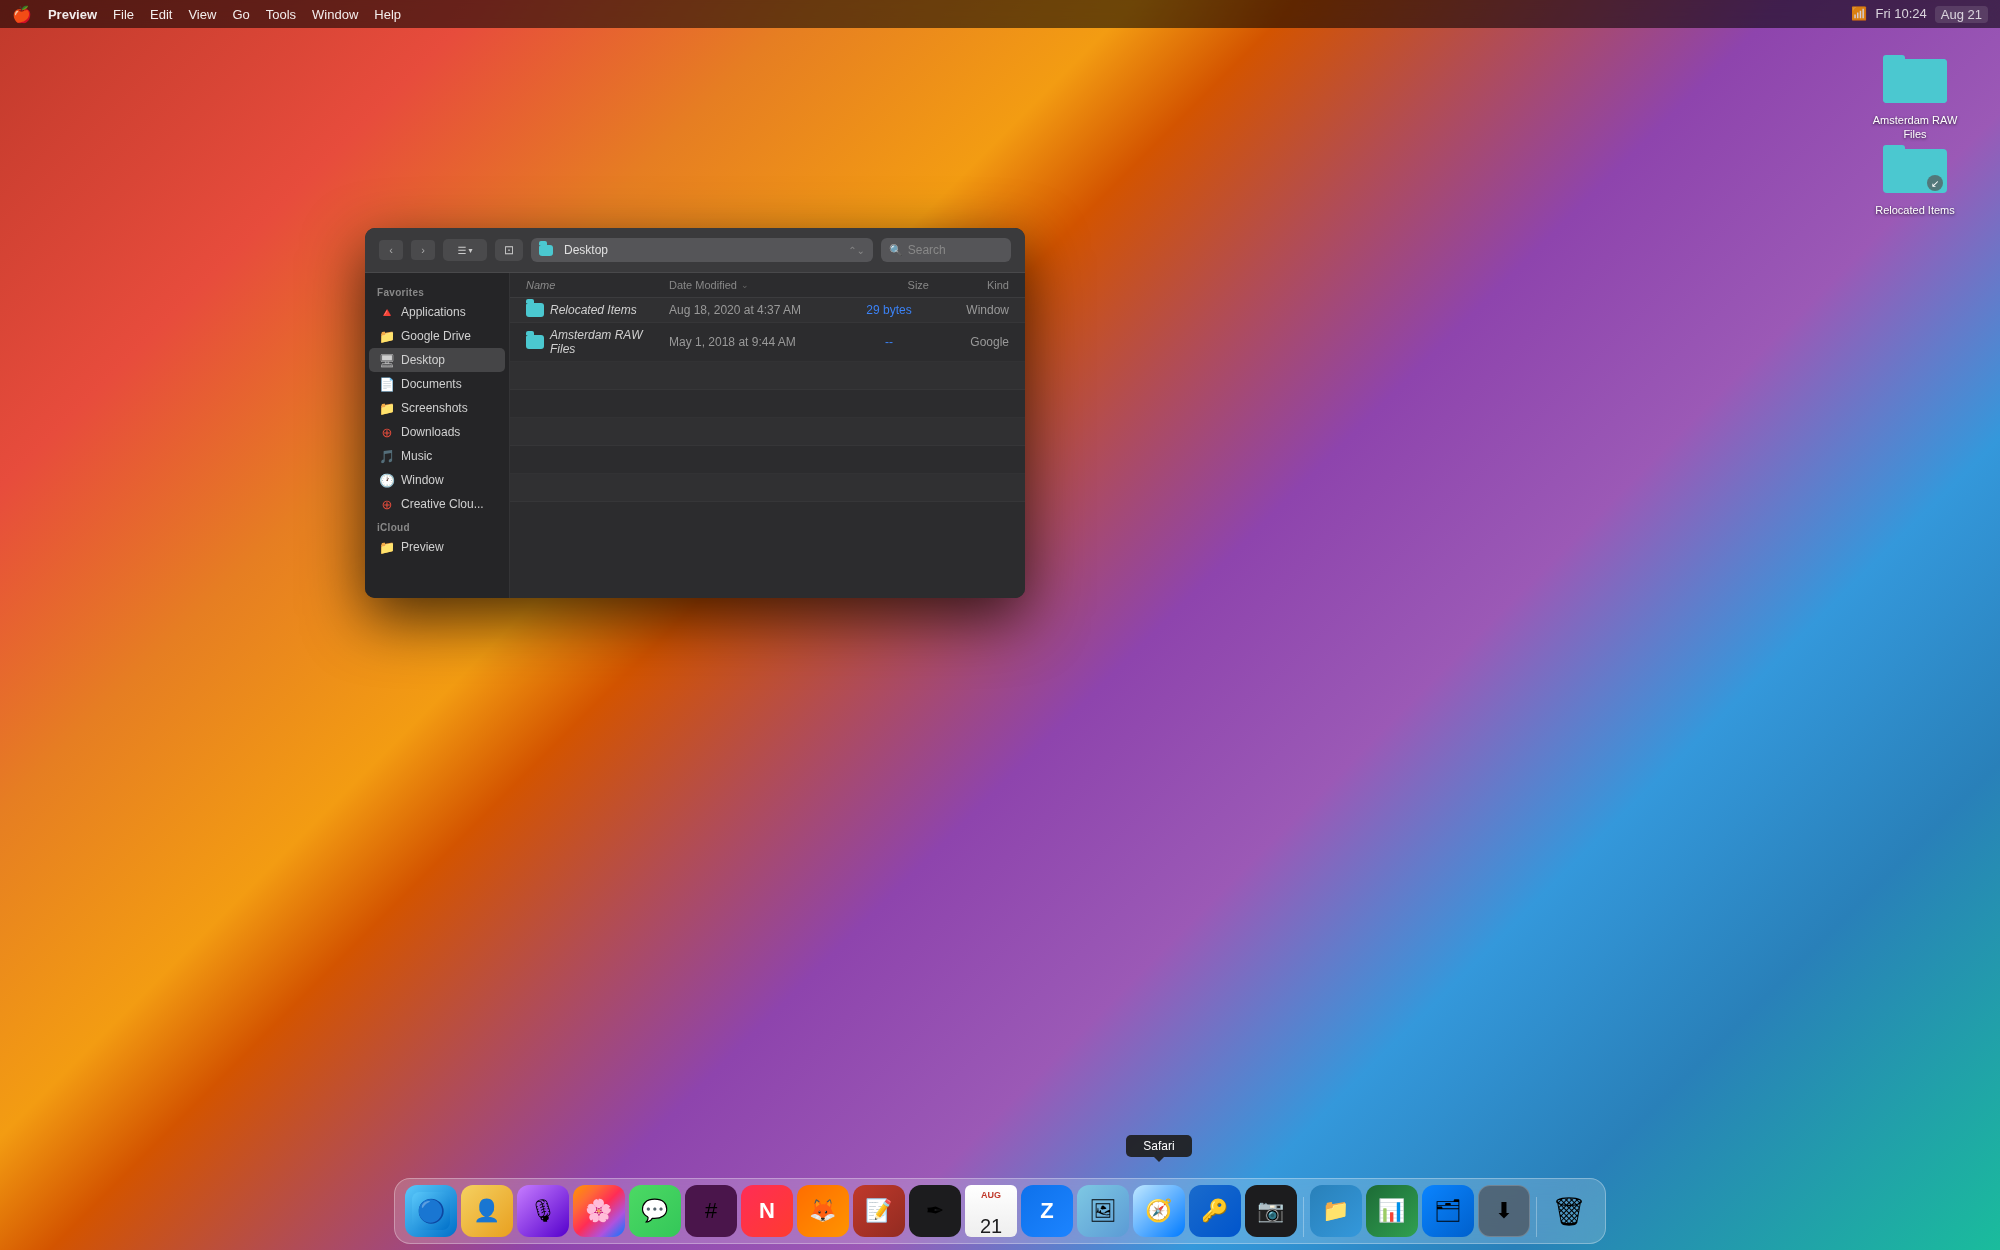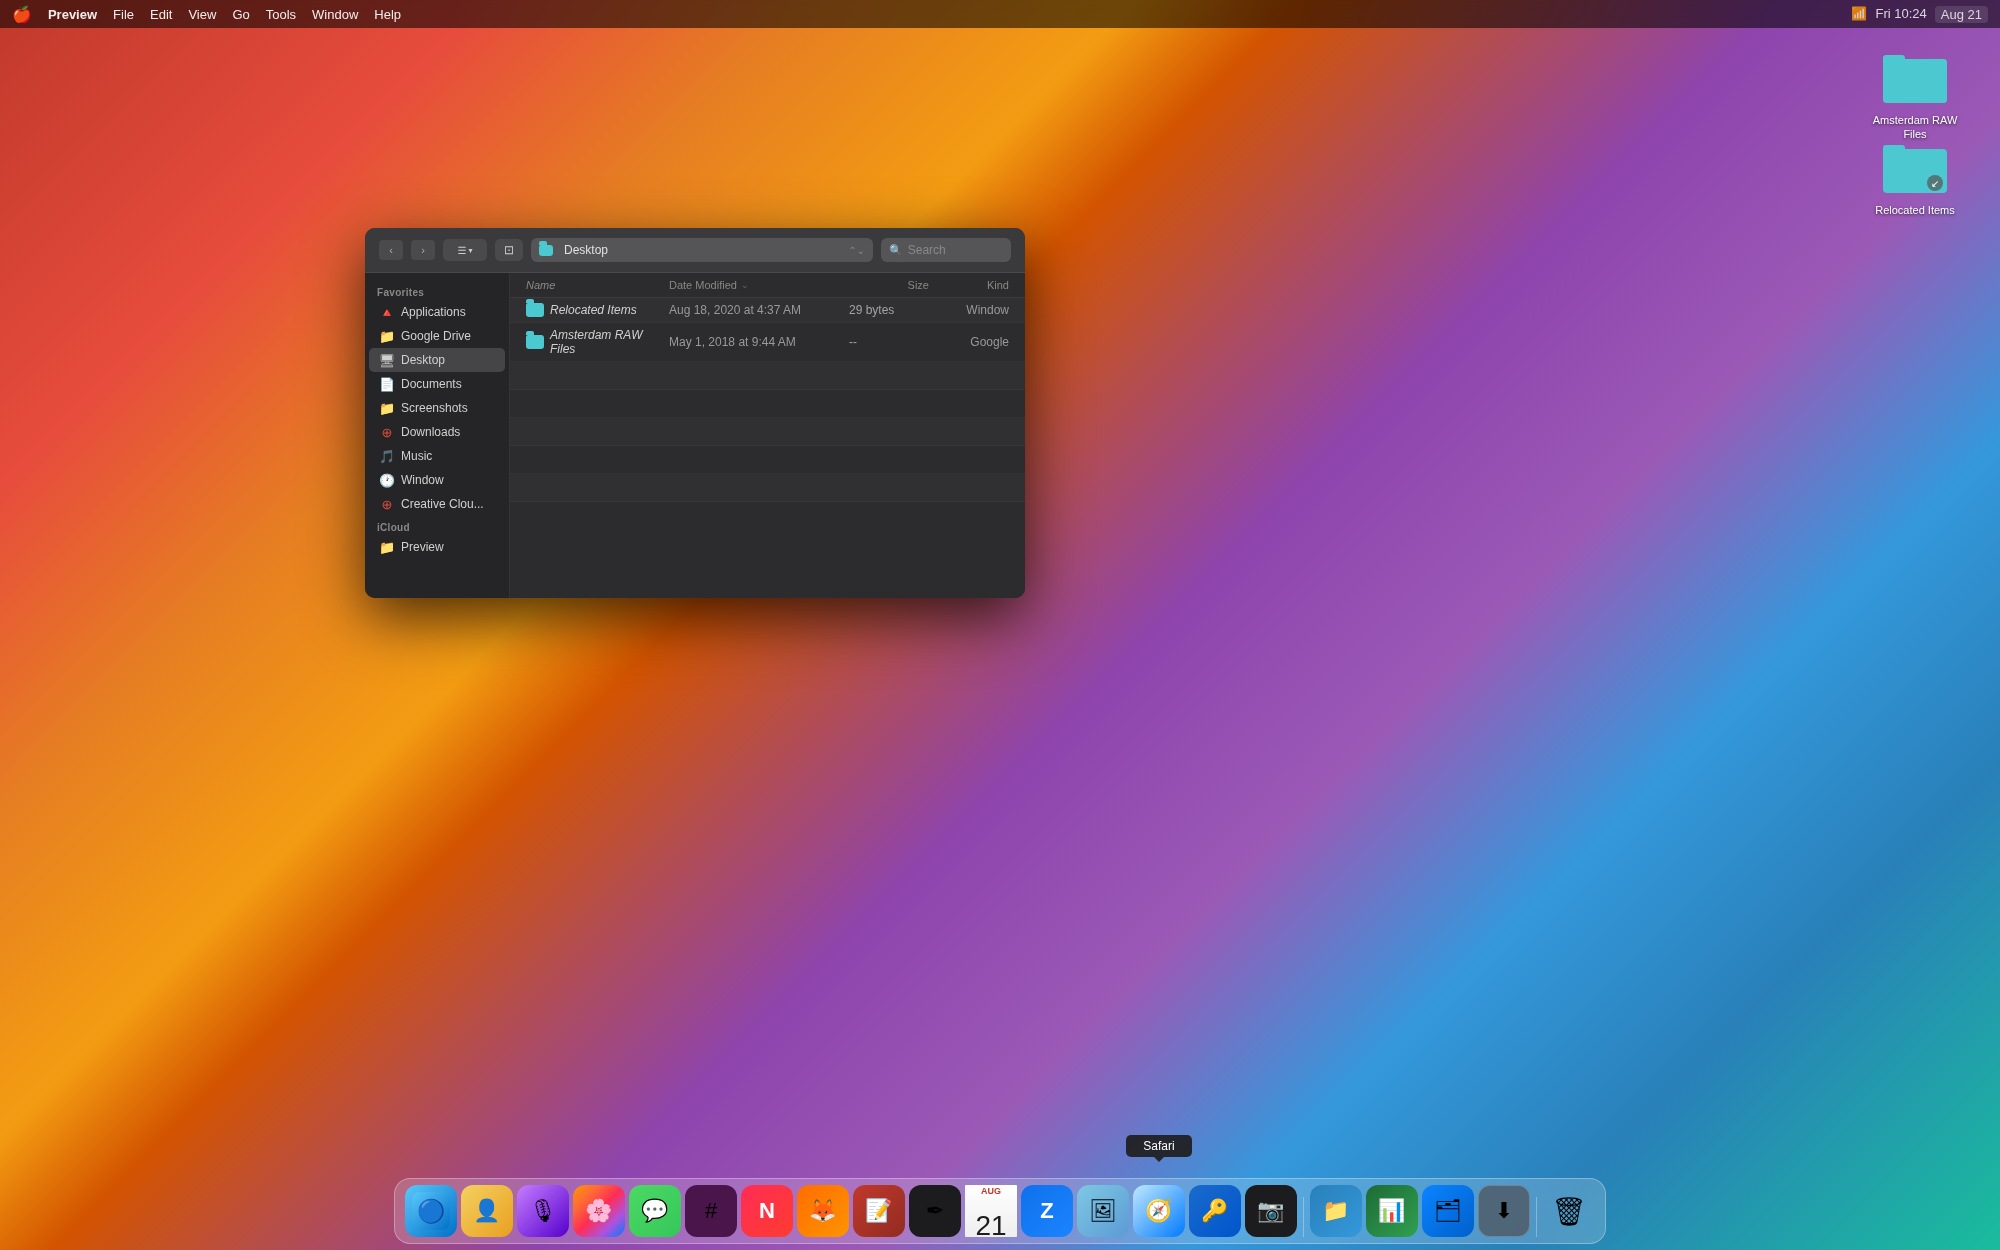--- a/index.html
+++ b/index.html
@@ -272,21 +272,21 @@
       content: '';
       position: absolute;
       top: -4px;
       left: 0;
       width: 8px;
       height: 4px;
       background: #4bc8d0;
       border-radius: 2px 2px 0 0;
     }
     .file-date { width: 180px; color: #999; }
-    .file-size { width: 80px; text-align: left; color: #a3a3a3; }
+    .file-size { width: 80px; text-align: center; color: #3b82f6; }
     .file-kind { width: 80px; padding-left: 10px; color: #999; }
 
     
     #dialog-footer {
       background: #2c2c2e;
       padding: 10px 16px;
       display: flex;
       justify-content: flex-end;
       gap: 8px;
       border-top: 1px solid rgba(255,255,255,0.08);
@@ -565,23 +565,23 @@
     <div class="dock-item dock-contacts" style="font-size:22px;">👤</div>
     <div class="dock-item dock-siri" style="font-size:22px; background: linear-gradient(135deg,#c77dff,#5500cc);">🎙</div>
     <div class="dock-item dock-photos" style="font-size:22px;">🌸</div>
     <div class="dock-item dock-messages" style="font-size:22px;">💬</div>
     <div class="dock-item dock-slack" style="font-size:22px; background:#4a154b;">#</div>
     <div class="dock-item dock-news" style="font-size:22px; background:linear-gradient(135deg,#ff2d55,#ff3b30); color:white; font-weight:bold;">N</div>
     <div class="dock-item dock-firefox" style="font-size:22px;">🦊</div>
     <div class="dock-item dock-pockity" style="font-size:22px; background:linear-gradient(135deg,#c0392b,#922b21);">📝</div>
     <div class="dock-item dock-calligrapher" style="font-size:22px; background:#1c1c1e; border-radius:12px;">✒</div>
 
-    <div class="dock-item dock-calendar" style="font-size:14px; background:linear-gradient(#fff,#eee); border-radius:1px; color:#c0392b; font-weight:bold; flex-direction:column; gap:16px;">
+    <div class="dock-item dock-calendar" style="font-size:14px; background:linear-gradient(#fff,#eee); border-radius:6px; color:#c0392b; font-weight:bold; flex-direction:column; gap:16px;">
       <span style="font-size:9px; color:#c0392b; font-weight:600; width:100%; text-align:center; padding-top:3px;">AUG</span>
-      <span style="font-size:28px; font-weight:300; color:#1c1c1e; line-height:1;">21</span>
+      <span style="font-size:20px; font-weight:300; color:#1c1c1e; line-height:1;">21</span>
     </div>
 
     <div class="dock-item dock-zoom" style="font-size:22px; background:linear-gradient(135deg,#0e71eb,#1c84ff); color:white; font-weight:bold;">Z</div>
     <div class="dock-item dock-preview" style="font-size:22px; background:linear-gradient(135deg,#7ec8e3,#5b9bd5);">🖼</div>
 
     <div class="dock-item dock-safari" style="font-size:22px; background:linear-gradient(135deg,#c0e8ff 0%,#007aff 100%); position:relative;">
       🧭
       <div class="dock-tooltip">Safari</div>
     </div>
 

